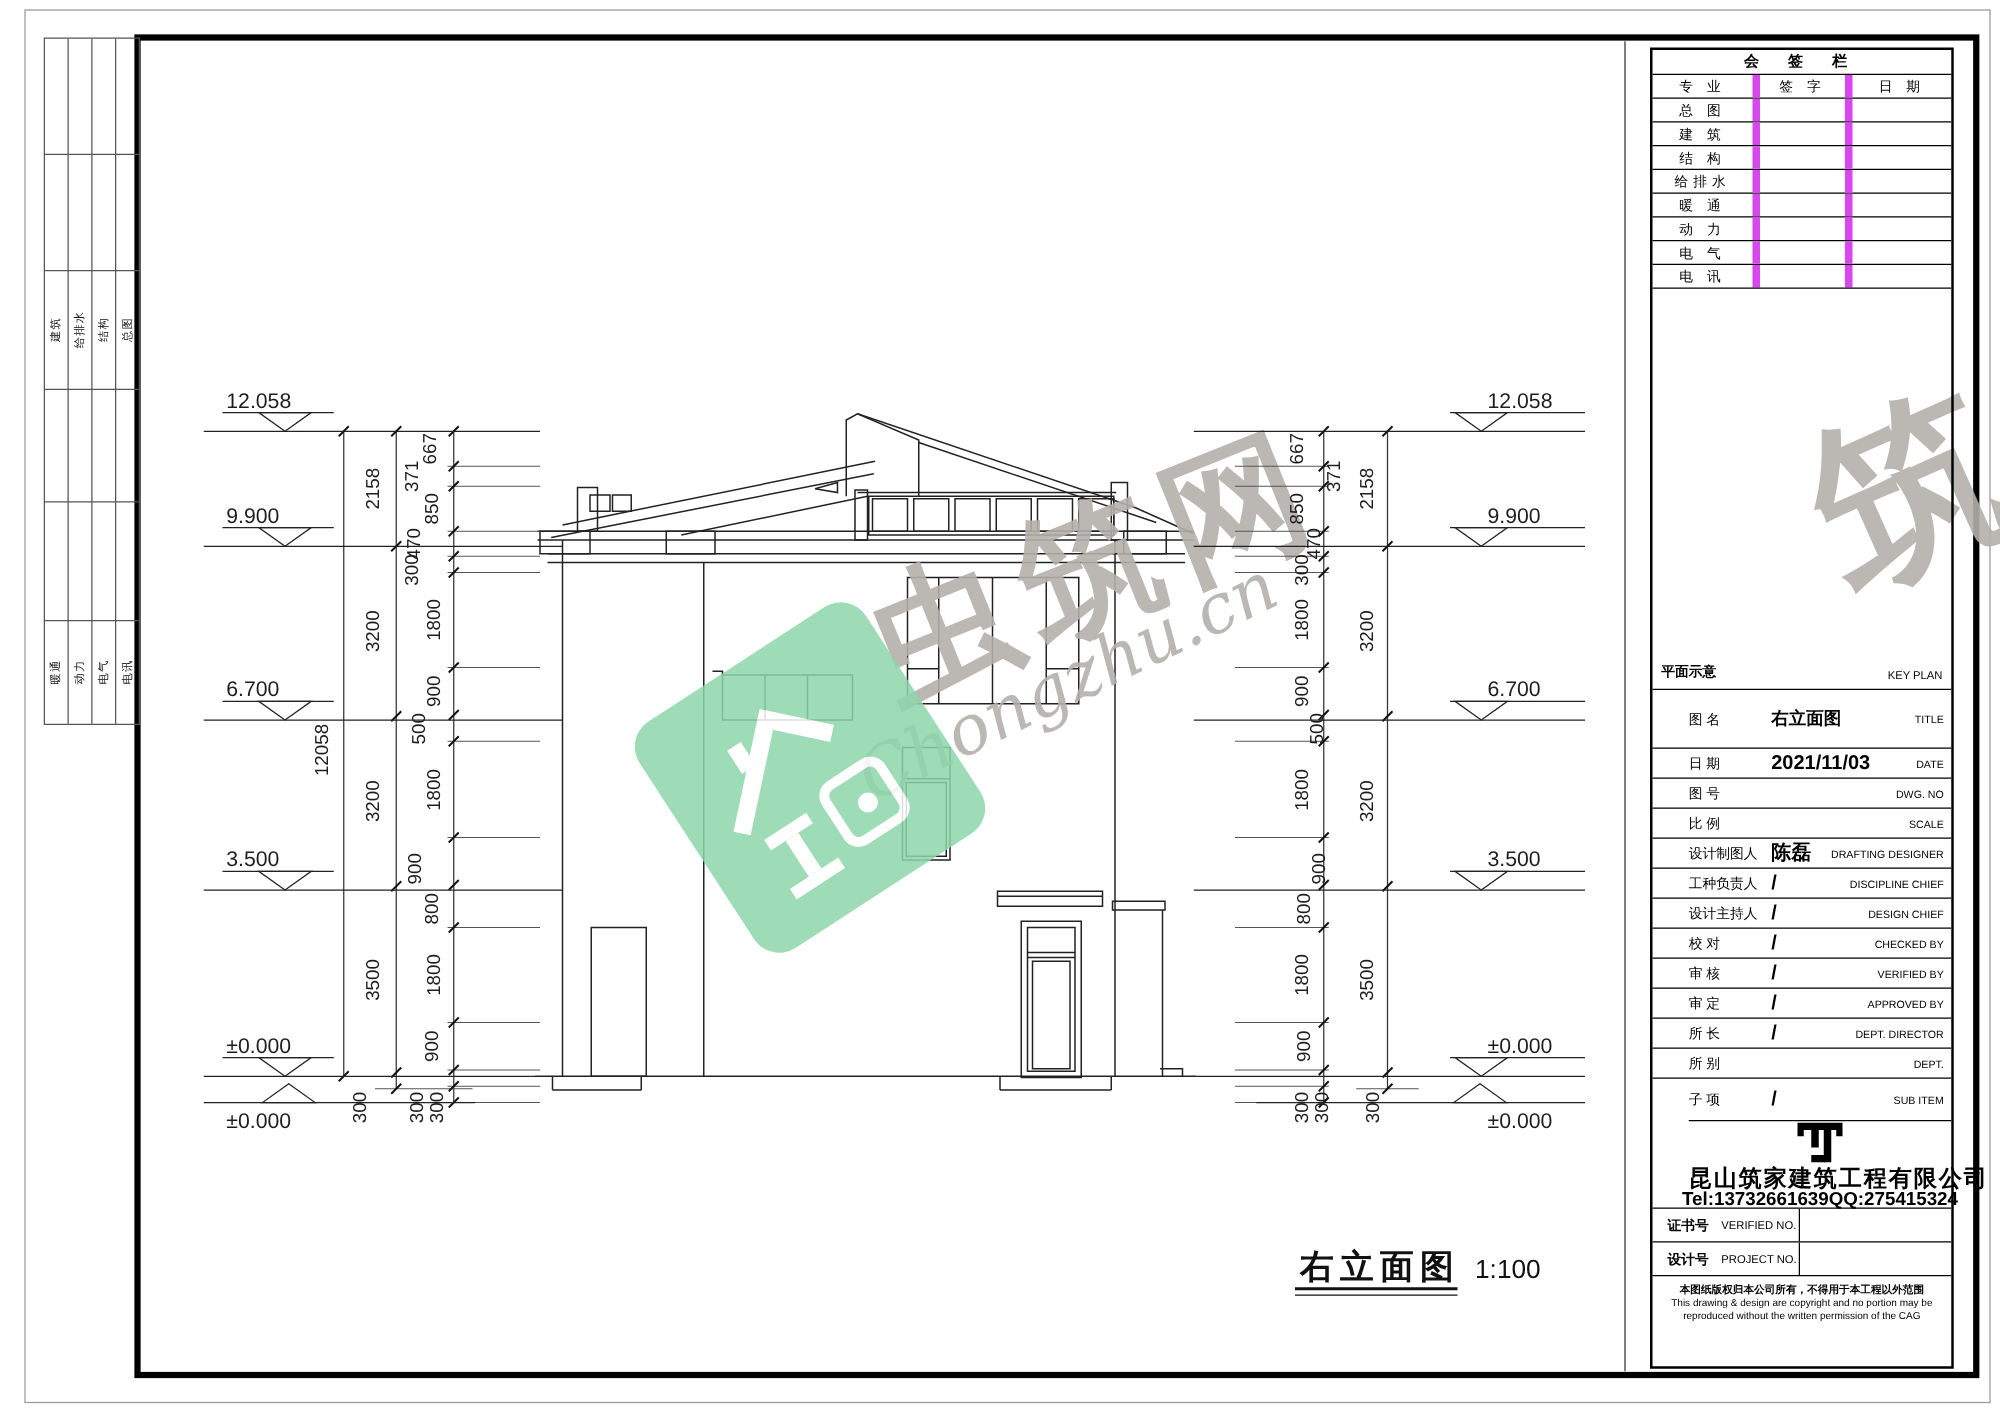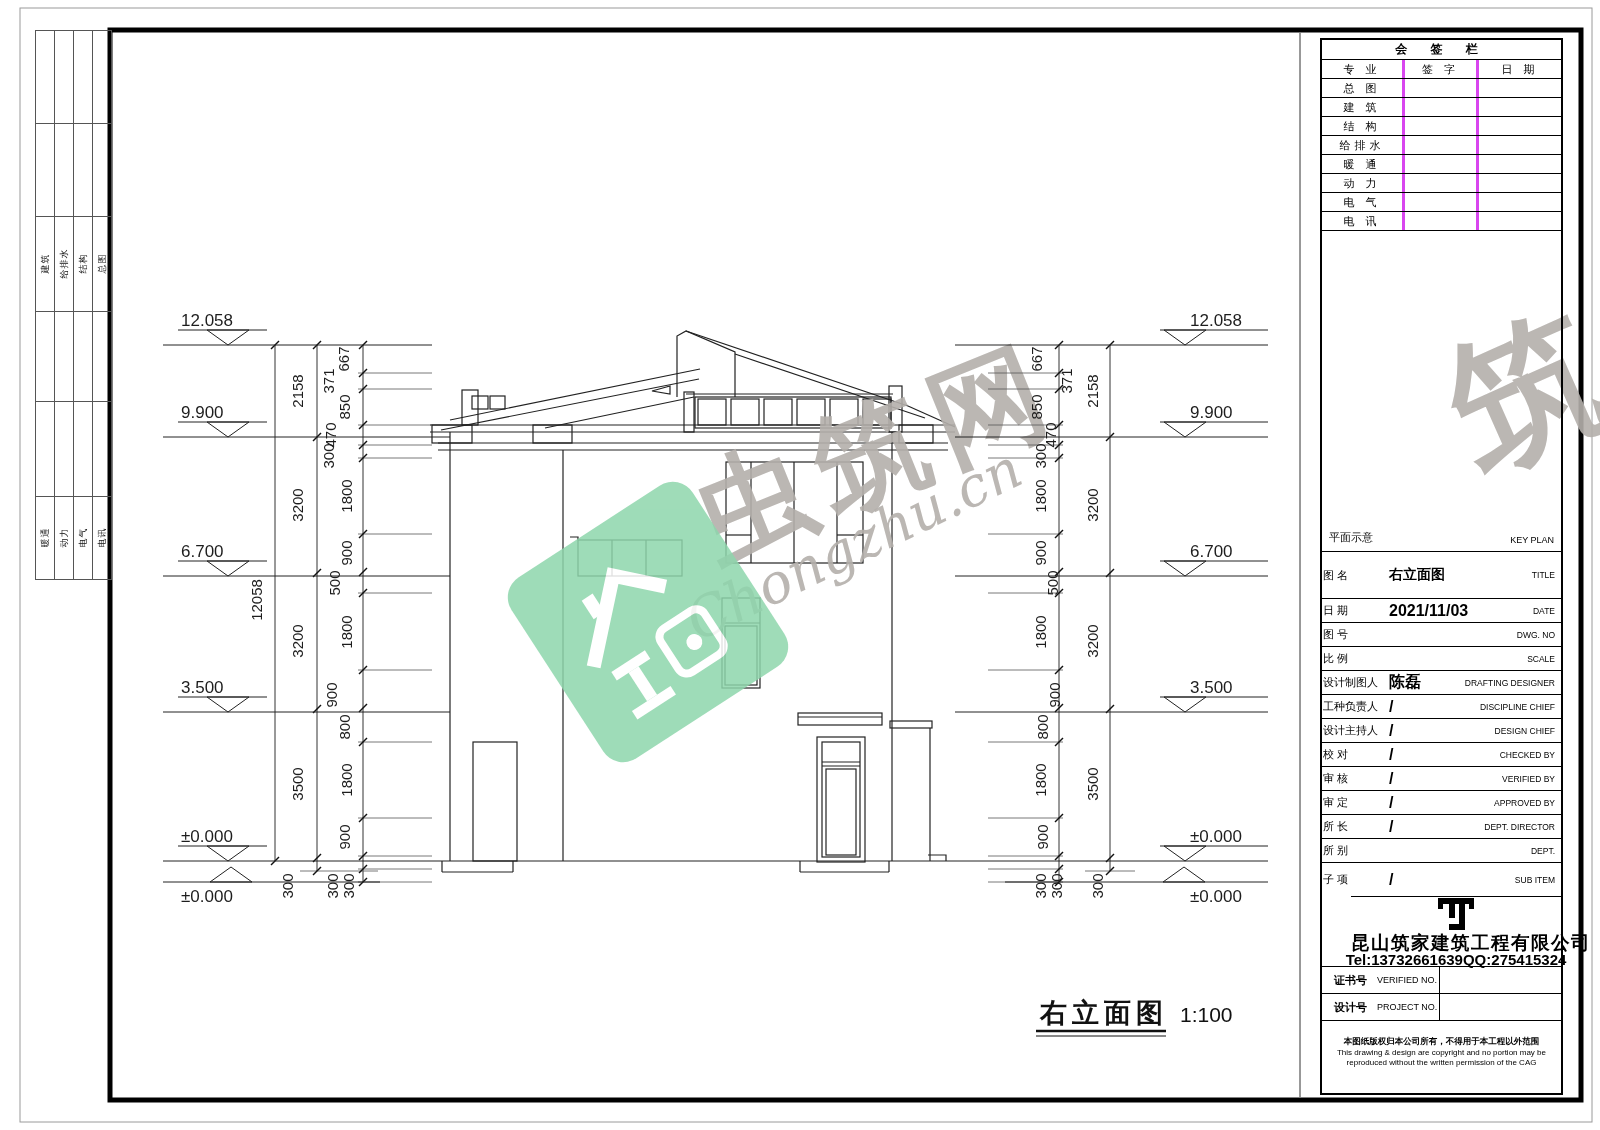--- a/index.html
+++ b/index.html
@@ -16,41 +16,41 @@
   .strip-h{position:absolute;left:0;right:0;height:1px;background:#555;}
   .strip-cell{position:absolute;width:18px;display:flex;align-items:center;justify-content:center;}
   .strip-cell span{transform:rotate(-90deg);white-space:nowrap;font-size:9px;letter-spacing:1px;color:#111;}
   
   #tblock{position:absolute;left:1320px;top:38px;width:243px;height:1057px;border:2px solid #000;z-index:1;box-sizing:border-box;background:transparent;}
   .tb-sec{box-sizing:border-box;border-top:1px solid #000;}
   .tb-sec:first-child{border-top:none;}
   
   .sig-title{height:19px;display:flex;align-items:center;justify-content:center;font-size:12px;font-weight:bold;letter-spacing:10px;}
   .sig-row{height:19px;display:grid;grid-template-columns:80px 74px 1fr;border-top:1px solid #000;box-sizing:border-box;}
-  .sig-row > div{display:flex;align-items:center;justify-content:center;font-size:11px;letter-spacing:4px;border-left:3px solid #d946ef;box-sizing:border-box;}
+  .sig-row > div{display:flex;align-items:center;justify-content:center;font-size:11px;letter-spacing:4px;border-left:6px solid #d946ef;box-sizing:border-box;}
   .sig-row > div:first-child{border-left:none;}
   
   .keyplan{height:321px;position:relative;}
-  .keyplan .kp-cn{position:absolute;left:7px;bottom:6px;font-size:11px;font-weight:normal;}
+  .keyplan .kp-cn{position:absolute;left:7px;bottom:6px;font-size:11px;font-weight:bold;}
   .keyplan .kp-en{position:absolute;right:7px;bottom:6px;font-size:9px;}
   
   .tb-row{display:flex;align-items:center;box-sizing:border-box;border-top:1px solid #000;}
-  .tb-row .cn{width:66px;padding-left:1px;font-size:11px;white-space:nowrap;}
+  .tb-row .cn{width:66px;padding-left:1px;font-size:11px;white-space:nowrap;margin-left:28px;}
   .tb-row .val{flex:1;font-size:16px;font-weight:bold;}
   .tb-row .en{padding-right:6px;font-size:8.5px;text-align:right;white-space:nowrap;}
   
   .company{height:70px;position:relative;text-align:center;margin-left:29px;}
   .company .logo{position:absolute;left:50%;top:1px;transform:translateX(-50%);}
   .company .cname{position:absolute;left:0;right:0;top:33px;font-size:18.5px;font-weight:bold;letter-spacing:1.5px;white-space:nowrap;}
   .company .crow{position:absolute;left:4px;right:4px;top:54px;display:flex;justify-content:center;font-size:15px;font-weight:bold;}
   .lic-row{height:27px;display:flex;align-items:center;box-sizing:border-box;border-top:1px solid #000;}
   .lic-row .lab{width:118px;padding-left:12px;display:flex;gap:10px;align-items:center;border-right:1px solid #000;align-self:stretch;box-sizing:border-box;}
   .lic-row .lab .c{font-size:11px;font-weight:bold;}
   .lic-row .lab .e{font-size:9px;}
-  .copyright{height:38px;text-align:center;padding-top:15px;box-sizing:border-box;}
+  .copyright{height:38px;text-align:center;padding-top:5px;box-sizing:border-box;}
   .copyright .c1{font-size:8.5px;font-weight:bold;}
   .copyright .c2{font-size:8px;line-height:10px;}
 </style>
 </head>
 <body>
 
 <div id="sheet">
 
 <svg id="dwg" width="1600" height="1130" xmlns="http://www.w3.org/2000/svg">
 

